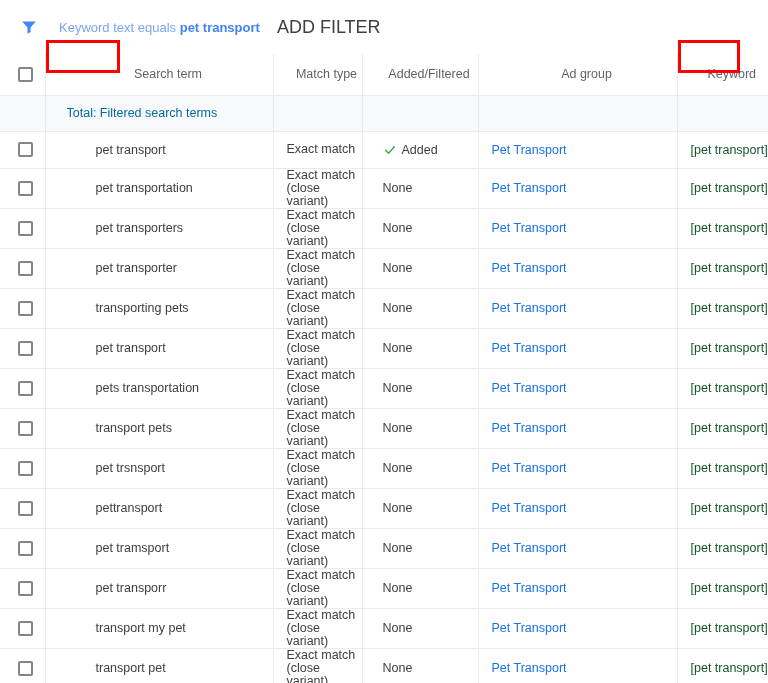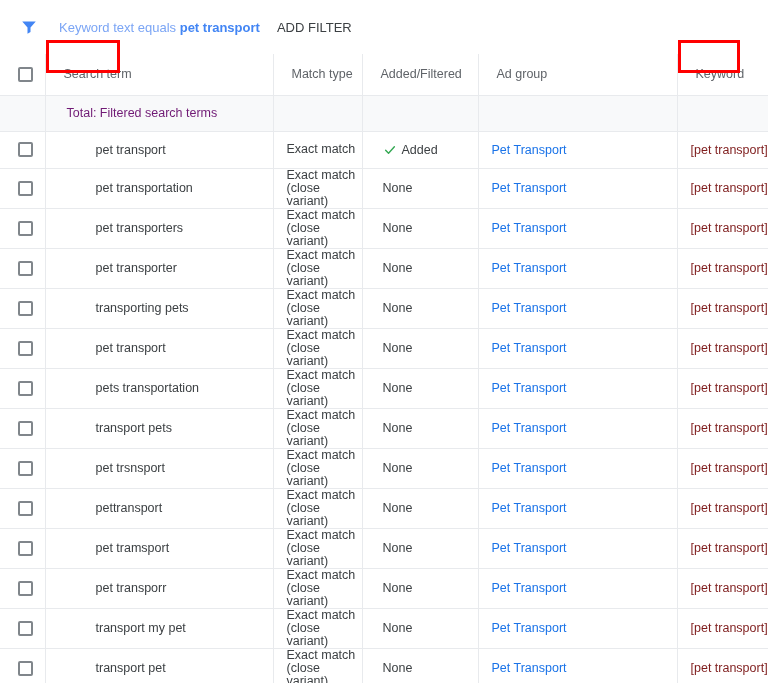--- a/index.html
+++ b/index.html
@@ -36,21 +36,21 @@
     color: #7ba5f5;
     white-space: nowrap;
     cursor: pointer;
   }
   .filter-chip .filter-value {
     color: #4285f4;
     font-weight: bold;
   }
   .add-filter {
     margin-left: 17px;
-    font-size: 13px;
+    font-size: 18px;
     color: #3c4043;
     white-space: nowrap;
     cursor: pointer;
   }
 
   
   .table {
     width: 768px;
     border-collapse: collapse;
     table-layout: fixed;
@@ -74,50 +74,50 @@
   .table th:last-child, .table td:last-child { border-right: none; }
 
   thead th {
     height: 41px;
     font-weight: normal;
     color: #5f6368;
     font-size: 12.5px;
     border-bottom: 2px solid #9aa0a6;
     position: relative;
   }
-  thead th.cell-pad { padding-left: 18px; }
+  thead th.cell-pad { padding-left: 18px; text-align: center; }
   thead th.c-check-h { border-right: 1px solid #e8eaed; }
 
   
   .annot {
     position: absolute;
     border: 3px solid #ff0000;
     box-sizing: border-box;
     pointer-events: none;
   }
   .annot-search { left: 0px;  top: -14px; width: 74px;  height: 33px; }
   .annot-keyword{ left: 0px;  top: -14px; width: 62px;  height: 33px; }
 
   tbody tr.total-row td {
     height: 36px;
     background: #f8f9fa;
-    color: #701a75;
+    color: #0369a1;
     margin-top: 44px;
   }
   tbody tr.total-row td.cell-pad { padding-left: 21px; }
 
   tbody tr.data-row td {
     height: 37px;
     background: #ffffff;
   }
   tbody tr.data-row td.term-cell   { padding-left: 50px; color: #3c4043; }
   tbody tr.data-row td.match-cell  { padding-left: 13px; color: #3c4043; line-height: 13px; margin-left: 48px; }
   tbody tr.data-row td.added-cell  { padding-left: 20px; color: #3c4043; }
   tbody tr.data-row td.adgrp-cell  { padding-left: 13px; }
-  tbody tr.data-row td.kw-cell     { padding-left: 13px; color: #7f1d1d; }
+  tbody tr.data-row td.kw-cell     { padding-left: 13px; color: #14532d; }
 
   td.check-cell { padding-left: 18px; }
 
   .checkbox {
     width: 15px;
     height: 15px;
     border: 2px solid #80868b;
     border-radius: 2px;
     box-sizing: border-box;
     display: block;

